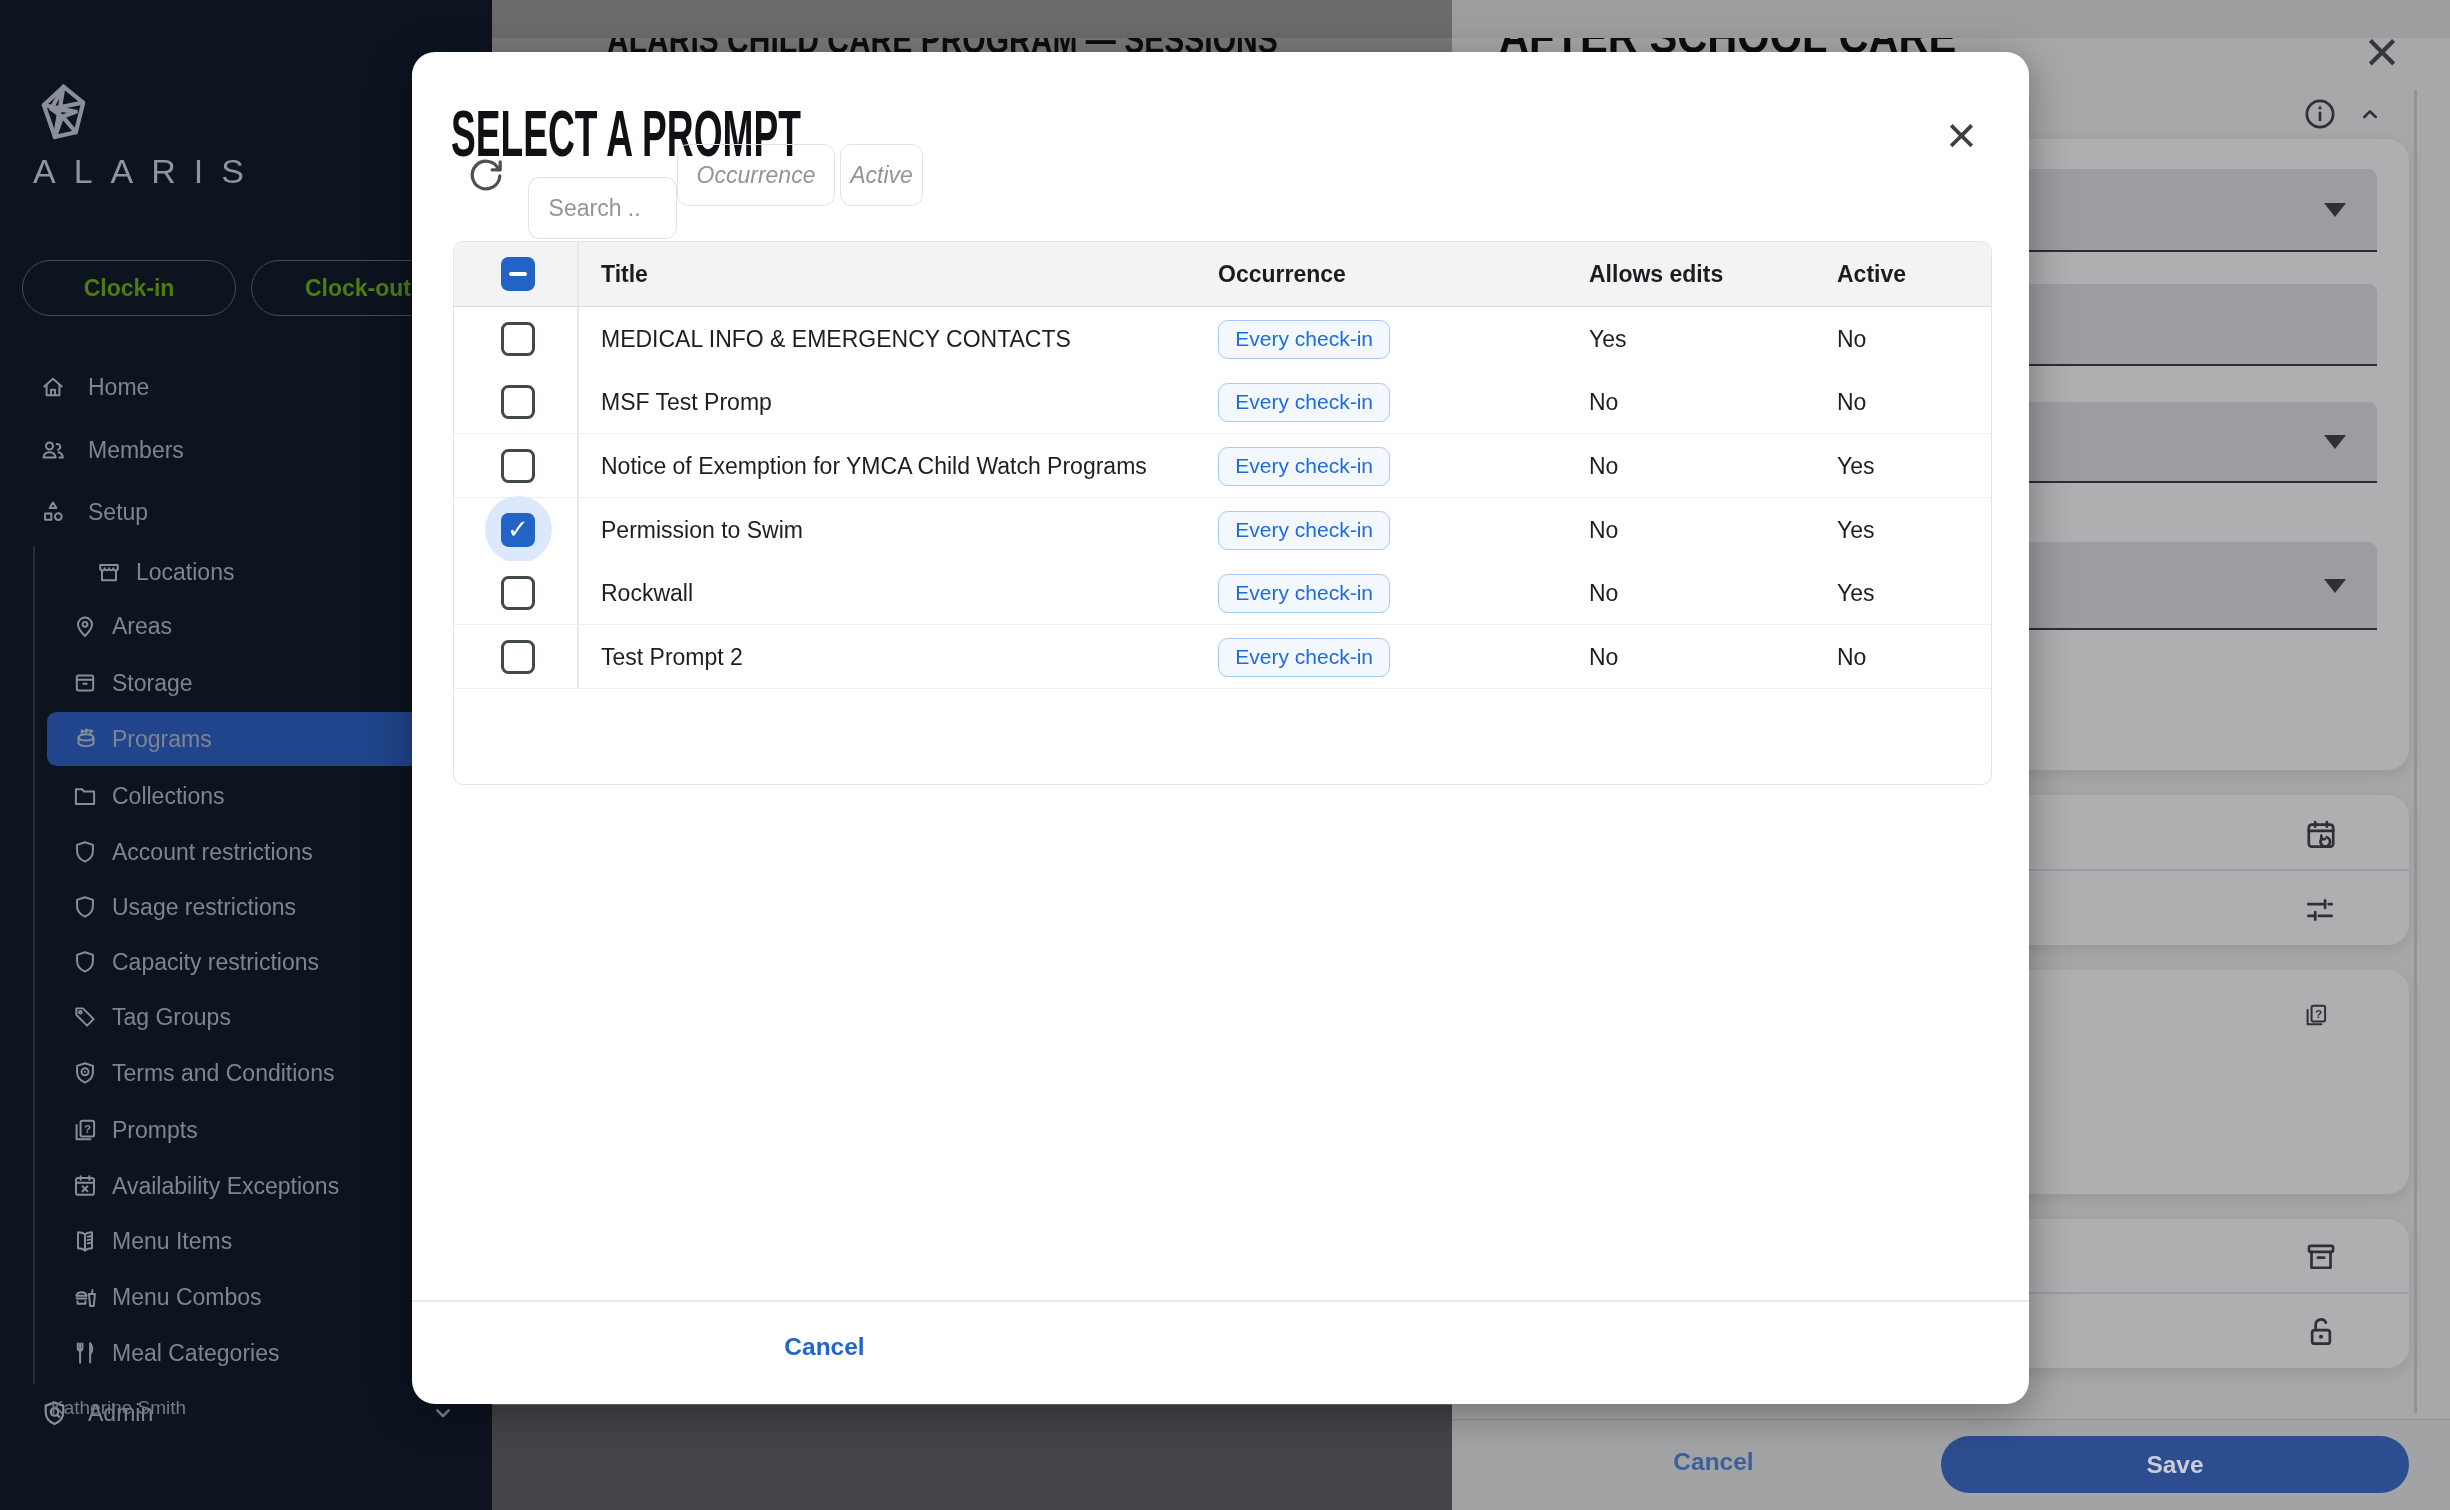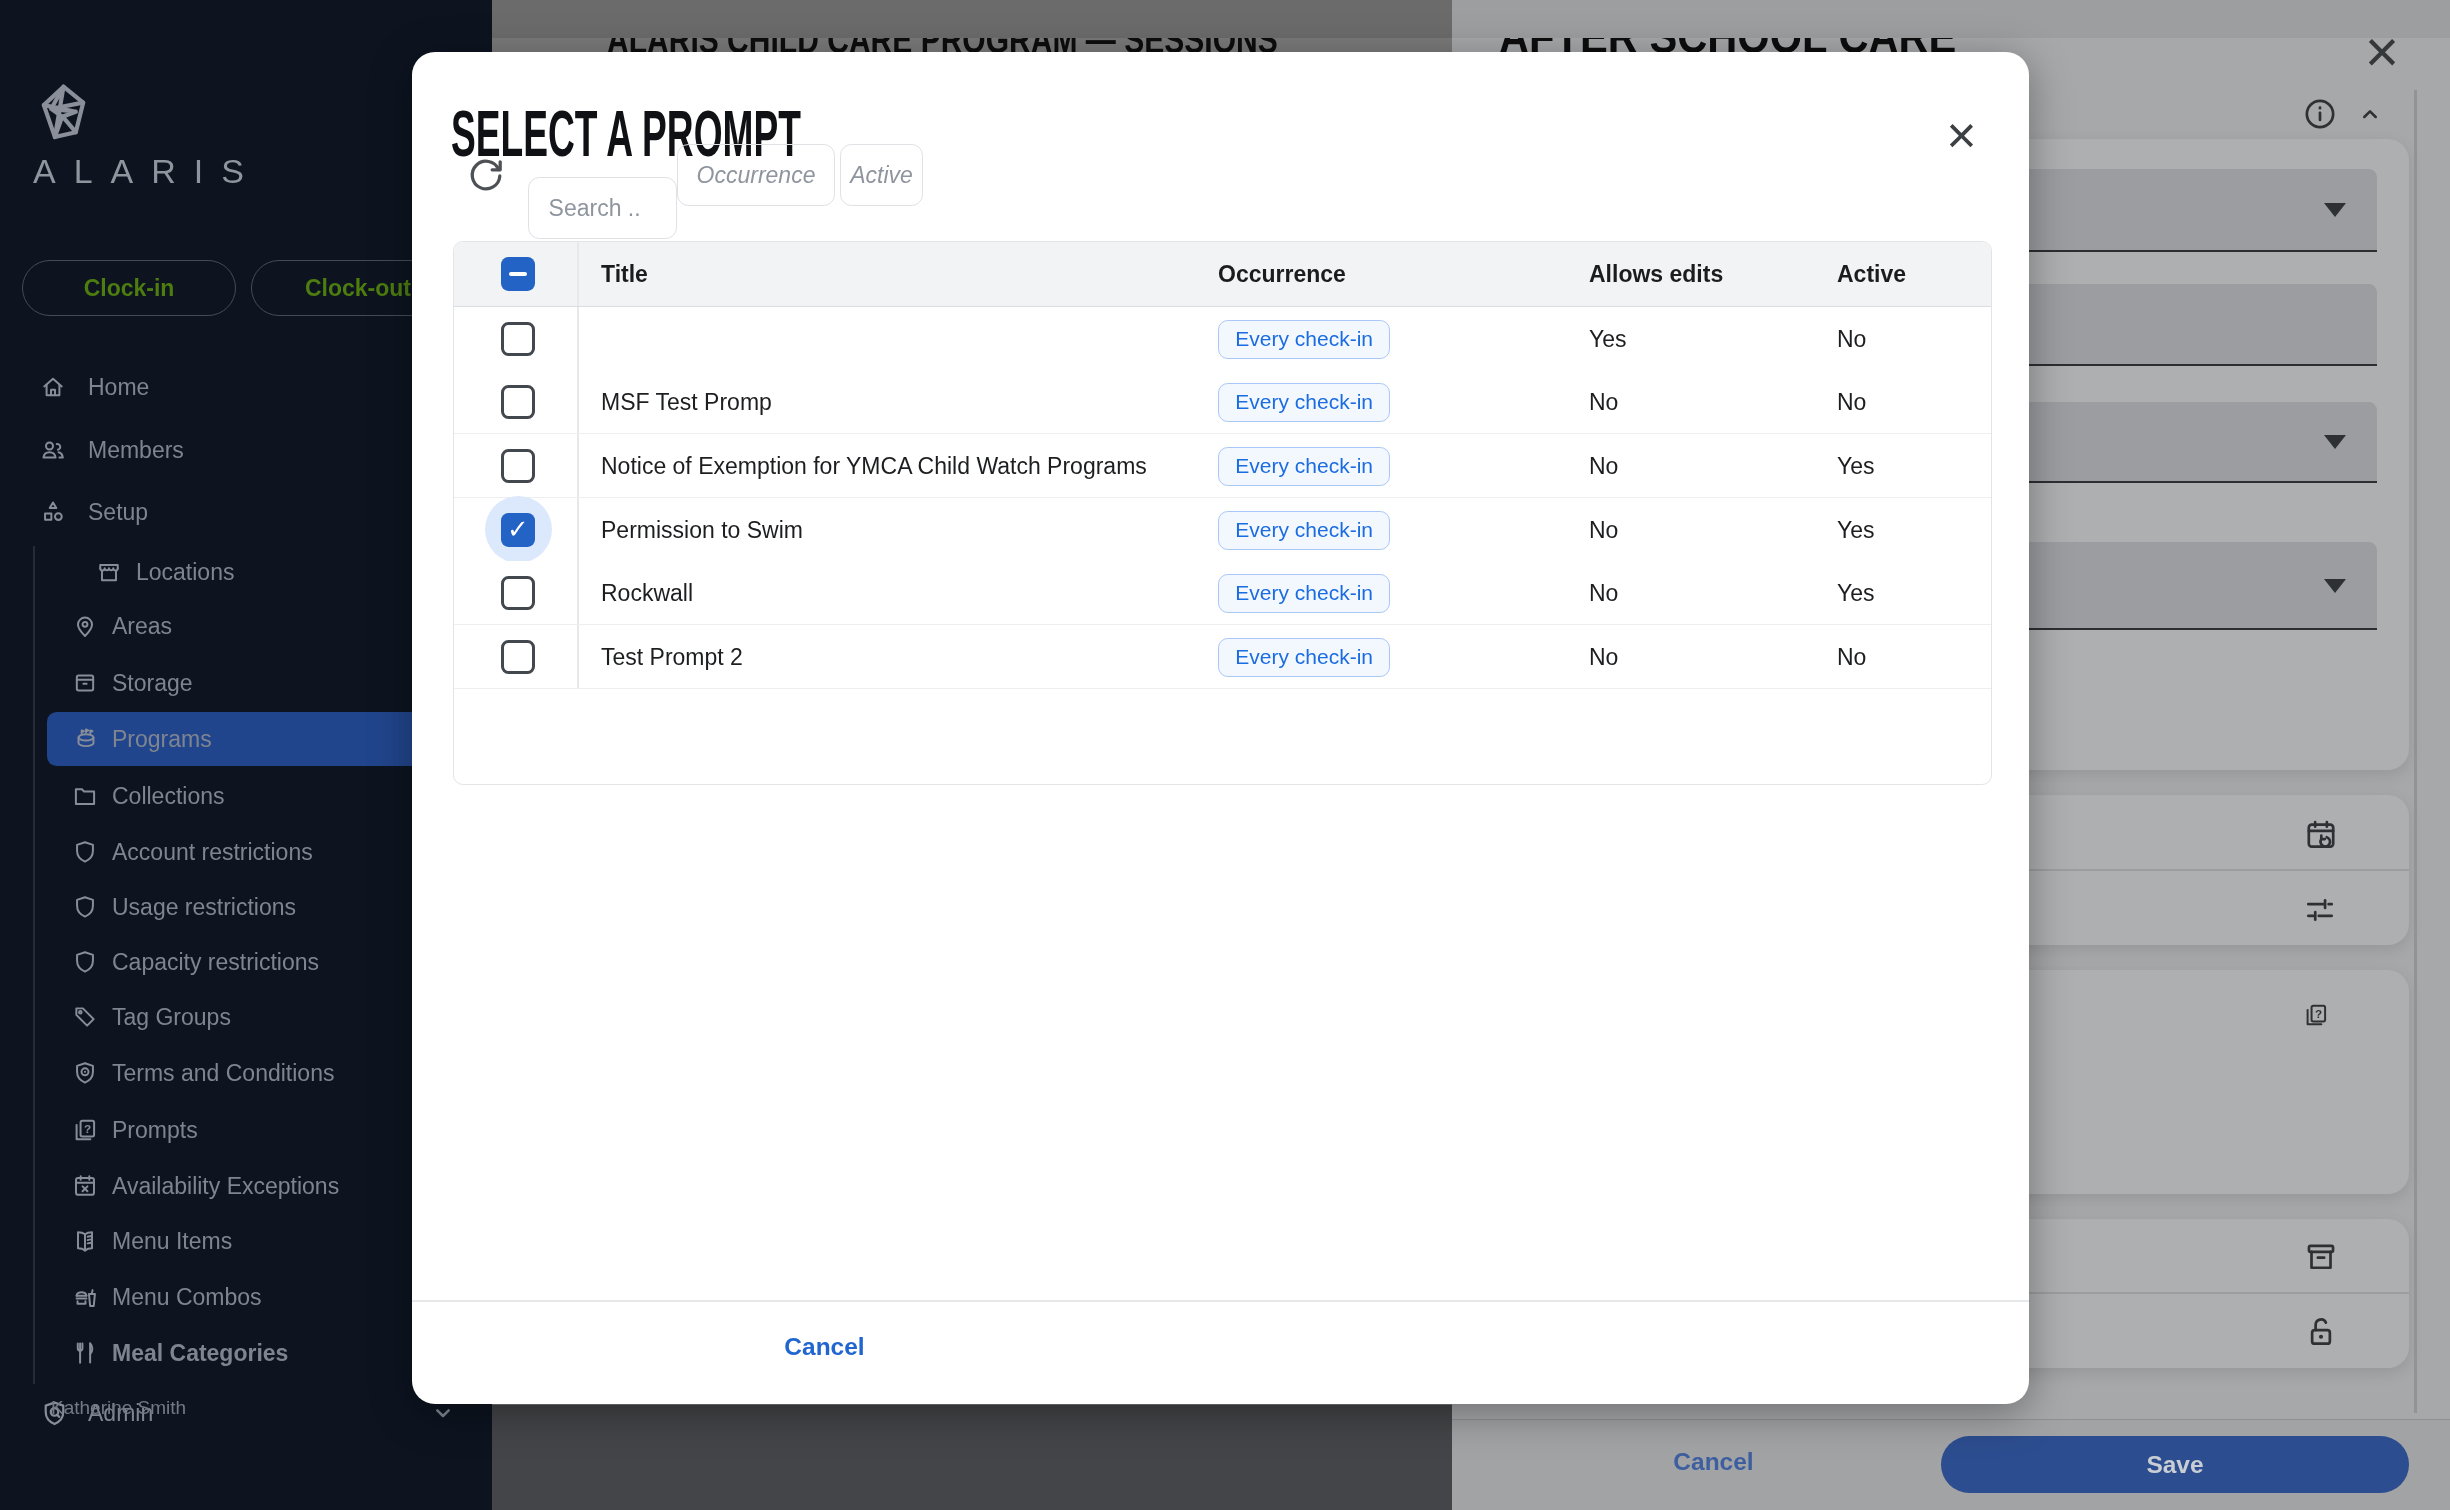--- a/index.html
+++ b/index.html
@@ -384,21 +384,21 @@
               <path d="M4.8 10.9c0-1.8 1.8-3 4.2-3s4.2 1.2 4.2 3"></path>
               <path d="M4.8 10.9h8.4"></path>
               <path d="M4.8 13.3h8.4"></path>
               <path d="M5.6 15.7v2h6.8v-2"></path>
               <path d="M15.4 9.4h5.1l-1 10.3h-3.1z"></path>
               <path d="M17.7 9.4l.8-3.3"></path>
             </svg>
           </span>
           <span class="sb-lb">Menu Combos</span>
         </div>
-        <div class="sb-item lvl1" style="top: 1326px; font-weight: bold;">
+        <div class="sb-item lvl1" style="top: 1326px;">
           <span class="sb-ic">
             <svg class="ic" viewBox="0 0 24 24" fill="none" stroke="currentColor" stroke-width="1.7" stroke-linecap="round" stroke-linejoin="round" width="28" height="28">
               <path d="M5.8 3.8v4.2c0 1.2.9 2.1 2 2.1s2-.9 2-2.1V3.8"></path>
               <path d="M7.8 3.8v16.6"></path>
               <path d="M16.4 3.8v16.4"></path>
               <path d="M16.4 3.8c2.5 2.2 2.5 6.9 0 9.1"></path>
             </svg>
           </span>
           <span class="sb-lb">Meal Categories</span>
         </div>
@@ -442,20 +442,21 @@
         <span class="cb-sep"></span>
         <span class="th c-title">Title</span>
         <span class="th c-chip">Occurrence</span>
         <span class="th c-ae">Allows edits</span>
         <span class="th c-act">Active</span>
       </div>
       <div id="m-tbody">
           <div class="trow" style="top: 65px;">
             <span class="cbx"></span>
             <span class="cb-sep"></span>
+            <span class="cell c-title">MEDICAL INFO &amp; EMERGENCY CONTACTS</span>
             <span class="cell c-chip">
               <span class="chip">Every check-in</span>
             </span>
             <span class="cell c-ae">Yes</span>
             <span class="cell c-act">No</span>
           </div>
           <div class="trow" style="top: 128px;">
             <span class="cbx"></span>
             <span class="cb-sep"></span>
             <span class="cell c-title">MSF Test Promp</span>

